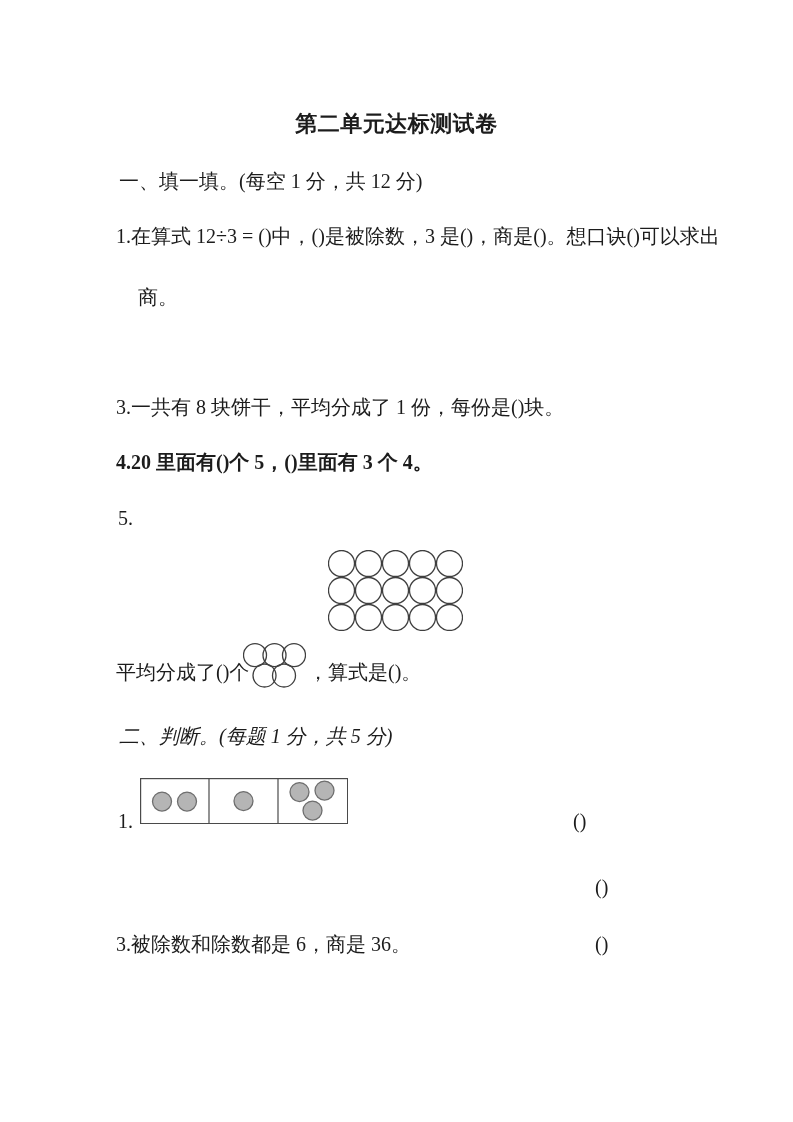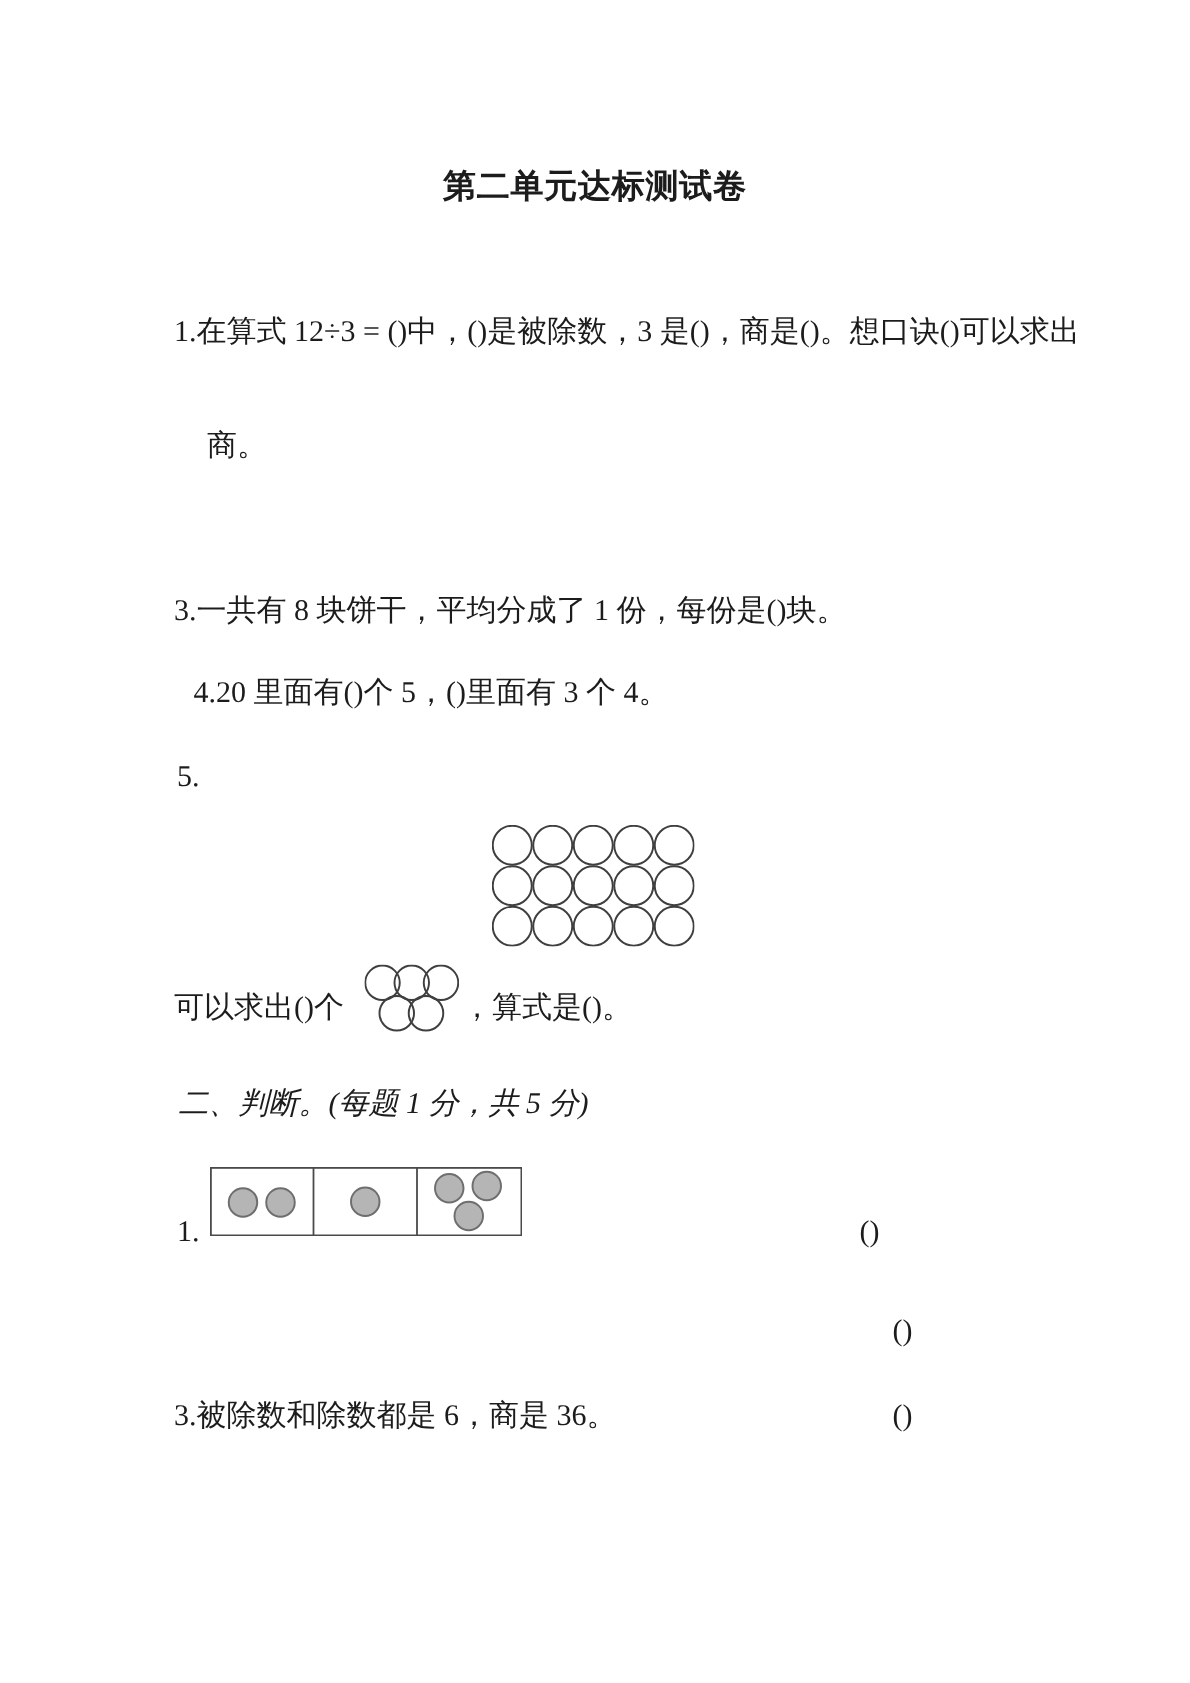--- a/index.html
+++ b/index.html
@@ -56,29 +56,30 @@
     stroke-width: 1.2;
   }
 </style>
 </head>
 <body>
 
 <div id="page">
 
   <div class="doc-title">第二单元达标测试卷</div>
 
+  <div class="line" style="left:119px; top:170px;">一、填一填。(每空 1 分，共 12 分)</div>
 
-  <div class="line" style="left:116px; top:210px;text-align:right;">1.在算式 12÷3 = ()中，()是被除数，3 是()，商是()。想口诀()可以求出</div>
+  <div class="line" style="left:116px; top:225px;text-align:right;">1.在算式 12÷3 = ()中，()是被除数，3 是()，商是()。想口诀()可以求出</div>
 
   <div class="line" style="left:138px; top:286px;">商。</div>
 
 
   <div class="line" style="left:116px; top:396px;">3.一共有 8 块饼干，平均分成了 1 份，每份是()块。</div>
 
-  <div class="line" style="left:129px; top:451px;">4.20 里面有()个 5，()里面有 3 个 4。</div>
+  <div class="line" style="left:116px; top:451px;font-weight:bold;">4.20 里面有()个 5，()里面有 3 个 4。</div>
 
   <div class="line" style="left:118px; top:507px;">5.</div>
 
   <svg id="circle-grid" class="graphic" style="left:328px; top:550px;" width="135" height="81" viewBox="0 0 135 81">
       <circle cx="13.5" cy="13.5" r="13" class="outline"></circle>
       <circle cx="40.5" cy="13.5" r="13" class="outline"></circle>
       <circle cx="67.5" cy="13.5" r="13" class="outline"></circle>
       <circle cx="94.5" cy="13.5" r="13" class="outline"></circle>
       <circle cx="121.5" cy="13.5" r="13" class="outline"></circle>
       <circle cx="13.5" cy="40.5" r="13" class="outline"></circle>
@@ -86,21 +87,21 @@
       <circle cx="67.5" cy="40.5" r="13" class="outline"></circle>
       <circle cx="94.5" cy="40.5" r="13" class="outline"></circle>
       <circle cx="121.5" cy="40.5" r="13" class="outline"></circle>
       <circle cx="13.5" cy="67.5" r="13" class="outline"></circle>
       <circle cx="40.5" cy="67.5" r="13" class="outline"></circle>
       <circle cx="67.5" cy="67.5" r="13" class="outline"></circle>
       <circle cx="94.5" cy="67.5" r="13" class="outline"></circle>
       <circle cx="121.5" cy="67.5" r="13" class="outline"></circle>
     </svg>
 
-  <div class="line" style="left:116px; top:661px;">可以求出()个</div>
+  <div class="line" style="left:116px; top:661px;">平均分成了()个</div>
 
   <svg id="rings-icon" class="graphic" style="left:243px; top:643px;" width="63" height="45" viewBox="0 0 63 45">
       <circle cx="12" cy="12.2" r="11.5" class="outline"></circle>
       <circle cx="31.5" cy="12.2" r="11.5" class="outline"></circle>
       <circle cx="51" cy="12.2" r="11.5" class="outline"></circle>
       <circle cx="21.5" cy="32.5" r="11.5" class="outline"></circle>
       <circle cx="41" cy="32.5" r="11.5" class="outline"></circle>
     </svg>
 
   <div class="line" style="left:308px; top:661px;">，算式是()。</div>

